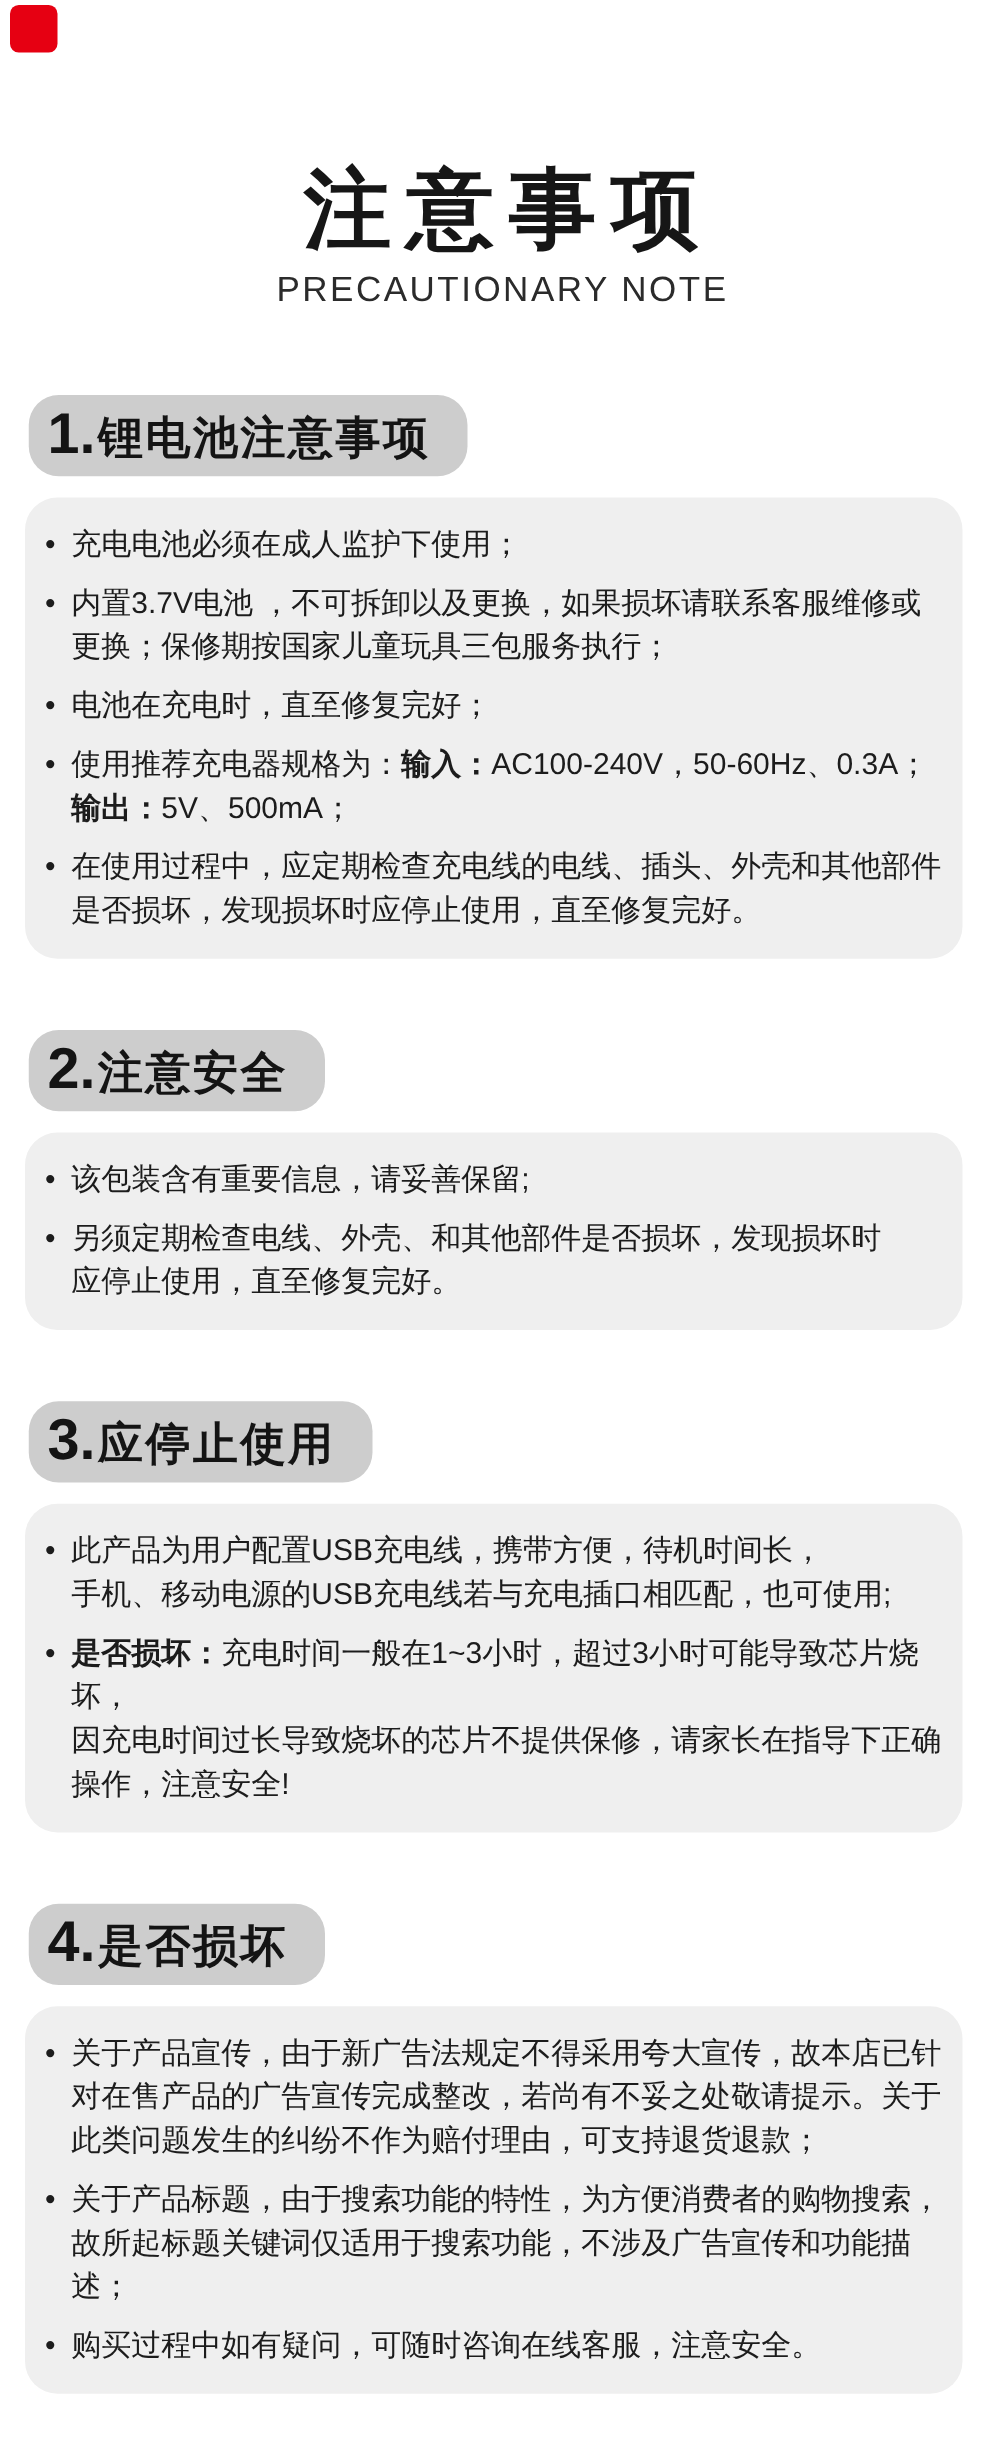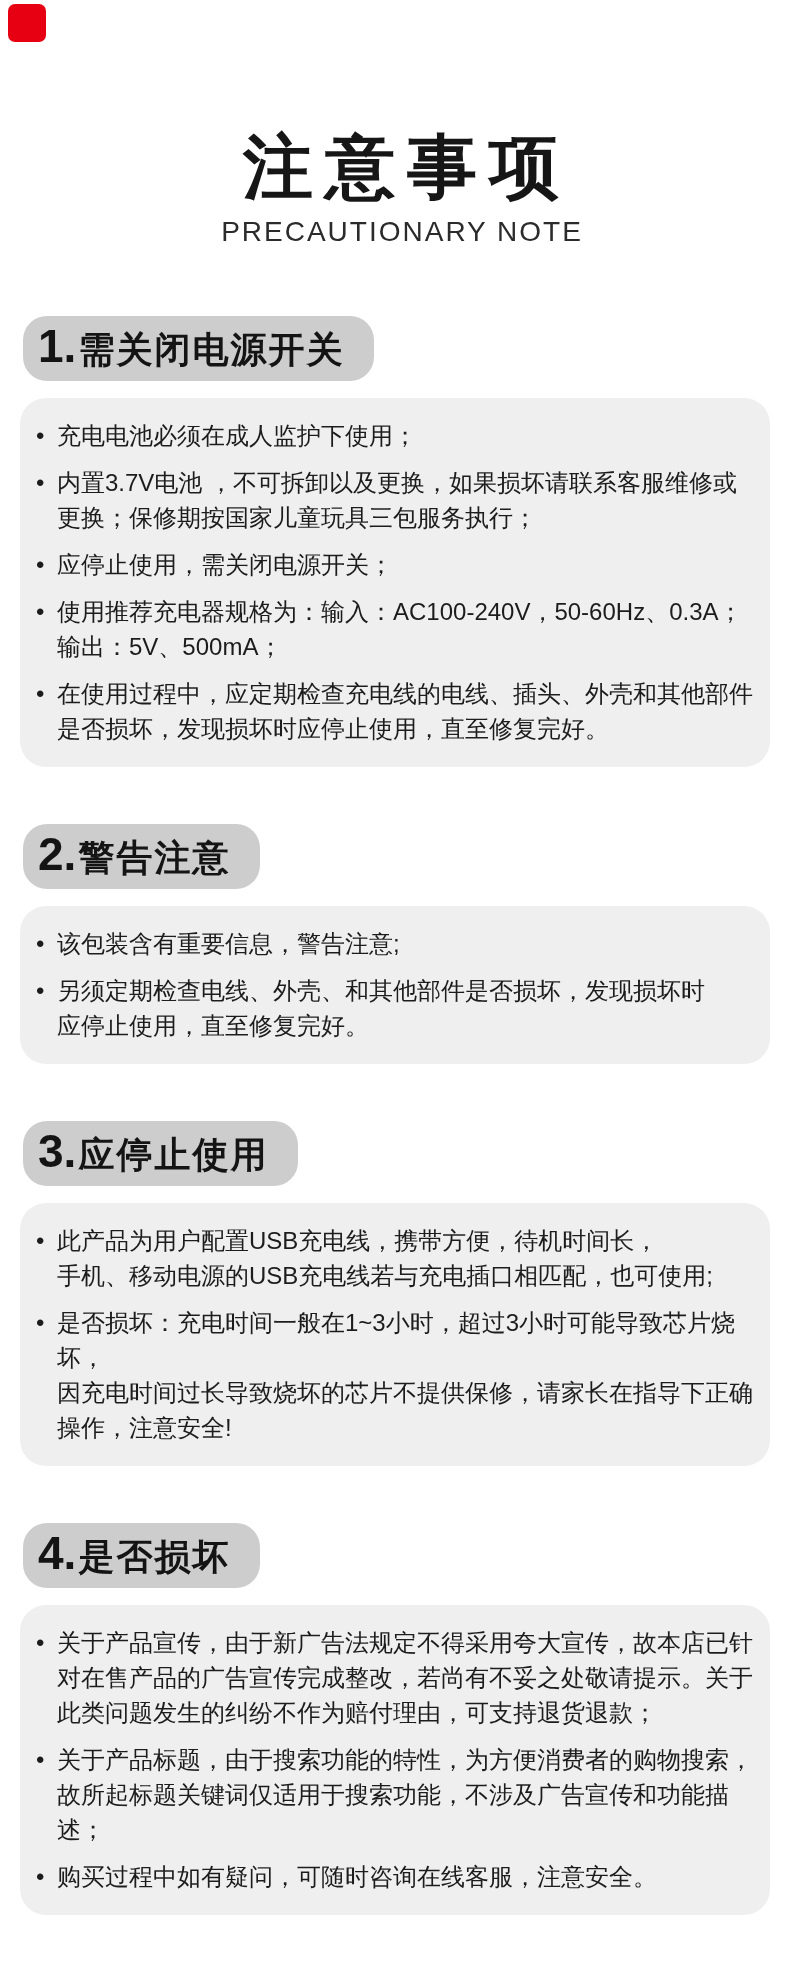--- a/index.html
+++ b/index.html
@@ -63,74 +63,74 @@
   ul.bullets { list-style:none; margin:0; padding:0; }
   ul.bullets li {
     display:flex;
     font-size:24px; line-height:35px;
     font-weight:500;
     color:#1c1c1c;
   }
   ul.bullets li + li { margin-top:12px; }
   .dot { flex:none; width:21px; text-align:left; padding-left:4px; }
   .li-text { flex:1; }
-  .li-text b { font-weight:400; }
+  .li-text b { font-weight:700; }
 </style>
 </head>
 <body>
 
 <div class="corner-badge"></div>
 
 <div class="header">
   <h1 class="page-title">注意事项</h1>
   <div class="page-subtitle">PRECAUTIONARY NOTE</div>
 </div>
 
 <div class="content" id="sections-root">
   <div class="section">
     <div class="section-pill">
       <span class="sec-num">1.</span>
-      <span class="sec-title">需关闭电源开关</span>
+      <span class="sec-title">锂电池注意事项</span>
     </div>
     <div class="panel">
       <ul class="bullets">
           <li>
             <span class="dot">•</span>
             <span class="li-text">充电电池必须在成人监护下使用；</span>
           </li>
           <li>
             <span class="dot">•</span>
             <span class="li-text">内置3.7V电池 ，不可拆卸以及更换，如果损坏请联系客服维修或<br>更换；保修期按国家儿童玩具三包服务执行；</span>
           </li>
           <li>
             <span class="dot">•</span>
-            <span class="li-text">应停止使用，需关闭电源开关；</span>
+            <span class="li-text">电池在充电时，直至修复完好；</span>
           </li>
           <li>
             <span class="dot">•</span>
             <span class="li-text">使用推荐充电器规格为：<b>输入：</b>AC100-240V，50-60Hz、0.3A；<br><b>输出：</b>5V、500mA；</span>
           </li>
           <li>
             <span class="dot">•</span>
             <span class="li-text">在使用过程中，应定期检查充电线的电线、插头、外壳和其他部件<br>是否损坏，发现损坏时应停止使用，直至修复完好。</span>
           </li>
         </ul>
     </div>
   </div>
 
   <div class="section">
     <div class="section-pill">
       <span class="sec-num">2.</span>
-      <span class="sec-title">警告注意</span>
+      <span class="sec-title">注意安全</span>
     </div>
     <div class="panel">
       <ul class="bullets">
           <li>
             <span class="dot">•</span>
-            <span class="li-text">该包装含有重要信息，警告注意;</span>
+            <span class="li-text">该包装含有重要信息，请妥善保留;</span>
           </li>
           <li>
             <span class="dot">•</span>
             <span class="li-text">另须定期检查电线、外壳、和其他部件是否损坏，发现损坏时<br>应停止使用，直至修复完好。</span>
           </li>
         </ul>
     </div>
   </div>
 
   <div class="section">

